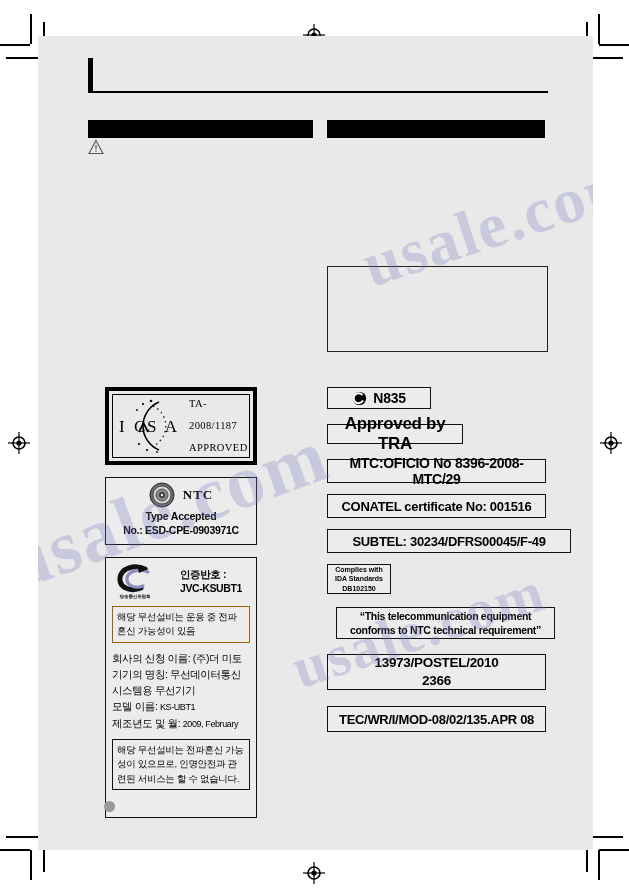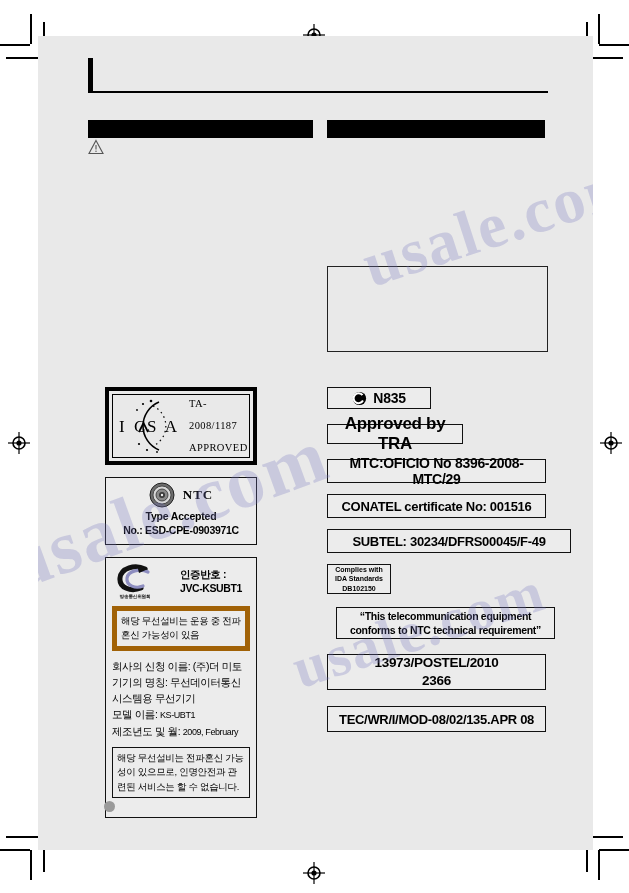--- a/index.html
+++ b/index.html
@@ -205,21 +205,21 @@
     letter-spacing: -0.2px;
     margin-top: 1px;
   }
   .kcc-certno {
     font-size: 10.5px;
     font-weight: 700;
     color: #000;
     letter-spacing: -0.4px;
   }
   .kcc-note {
-    border: 5px solid #a16207;
+    border: 1px solid #a16207;
     padding: 3px 4px;
     margin-top: 7px;
     font-size: 9.5px;
     line-height: 1.5;
     color: #000;
     letter-spacing: -0.3px;
   }
   .kcc-list {
     margin-top: 7px;
     font-size: 10.5px;

